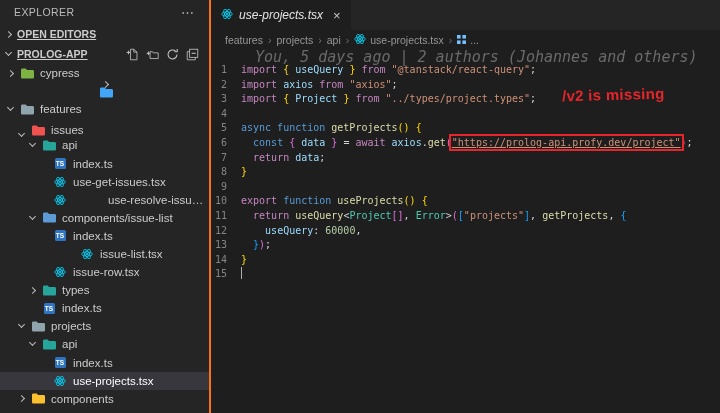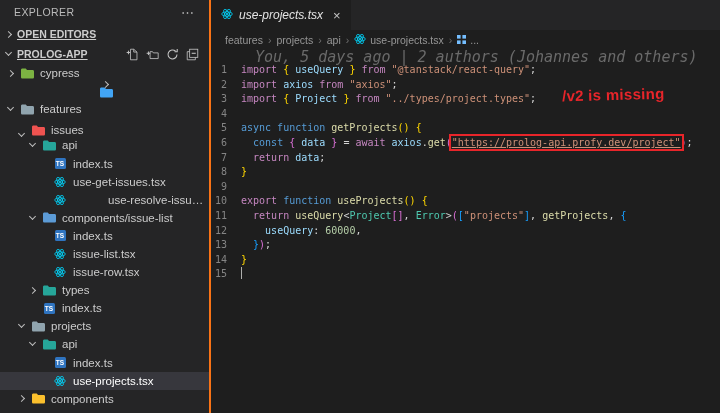--- a/index.html
+++ b/index.html
@@ -192,21 +192,21 @@
             </svg>
           </span>
           <span class="tree-label">components/issue-list</span>
         </div>
         <div class="tree-row" style="padding-left: 52px;">
           <span class="tree-icon">
             <span class="ts-badge">TS</span>
           </span>
           <span class="tree-label">index.ts</span>
         </div>
-        <div class="tree-row" style="padding-left: 52px;">
+        <div class="tree-row" style="padding-left: 52px; margin-left: 27px;">
           <span class="tree-icon">
             <svg width="12" height="12" viewBox="0 0 24 24">
               <g stroke="#00d8ff" stroke-width="1.6" fill="none">
                 <ellipse cx="12" cy="12" rx="10.5" ry="4.2"></ellipse>
                 <ellipse cx="12" cy="12" rx="10.5" ry="4.2" transform="rotate(60 12 12)"></ellipse>
                 <ellipse cx="12" cy="12" rx="10.5" ry="4.2" transform="rotate(120 12 12)"></ellipse>
               </g>
               <circle cx="12" cy="12" r="2.2" fill="#00d8ff"></circle>
             </svg>
           </span>

